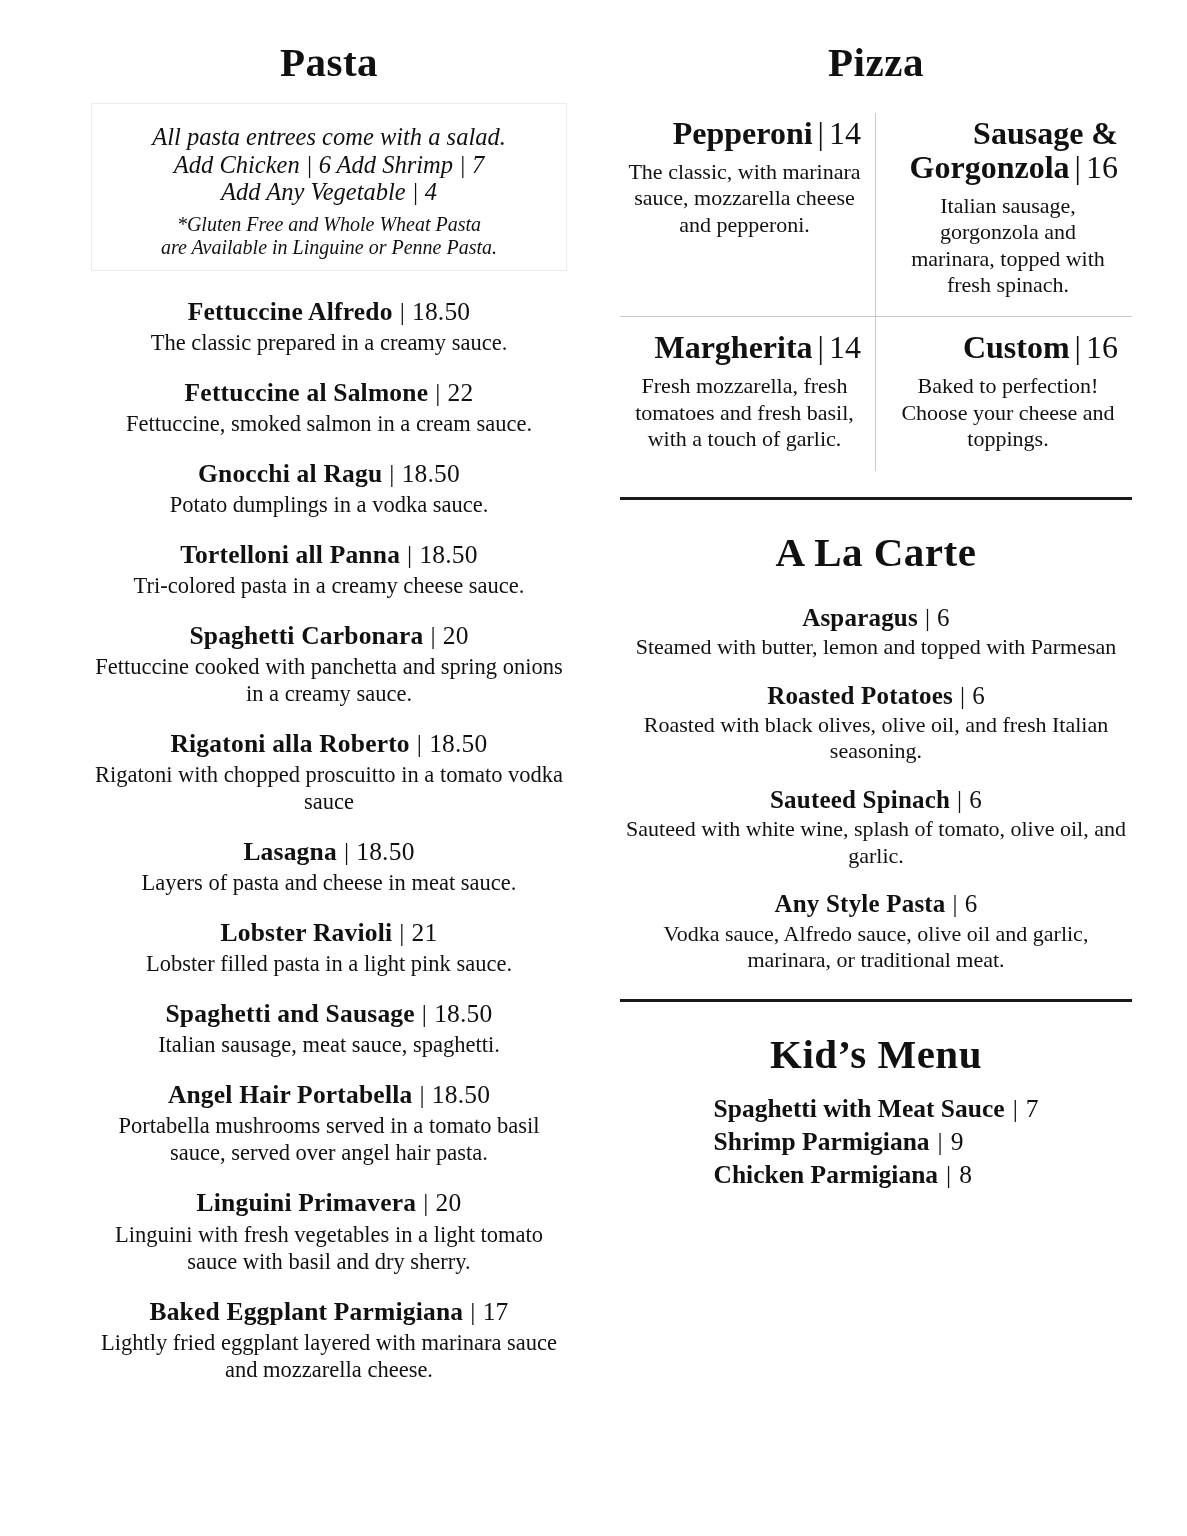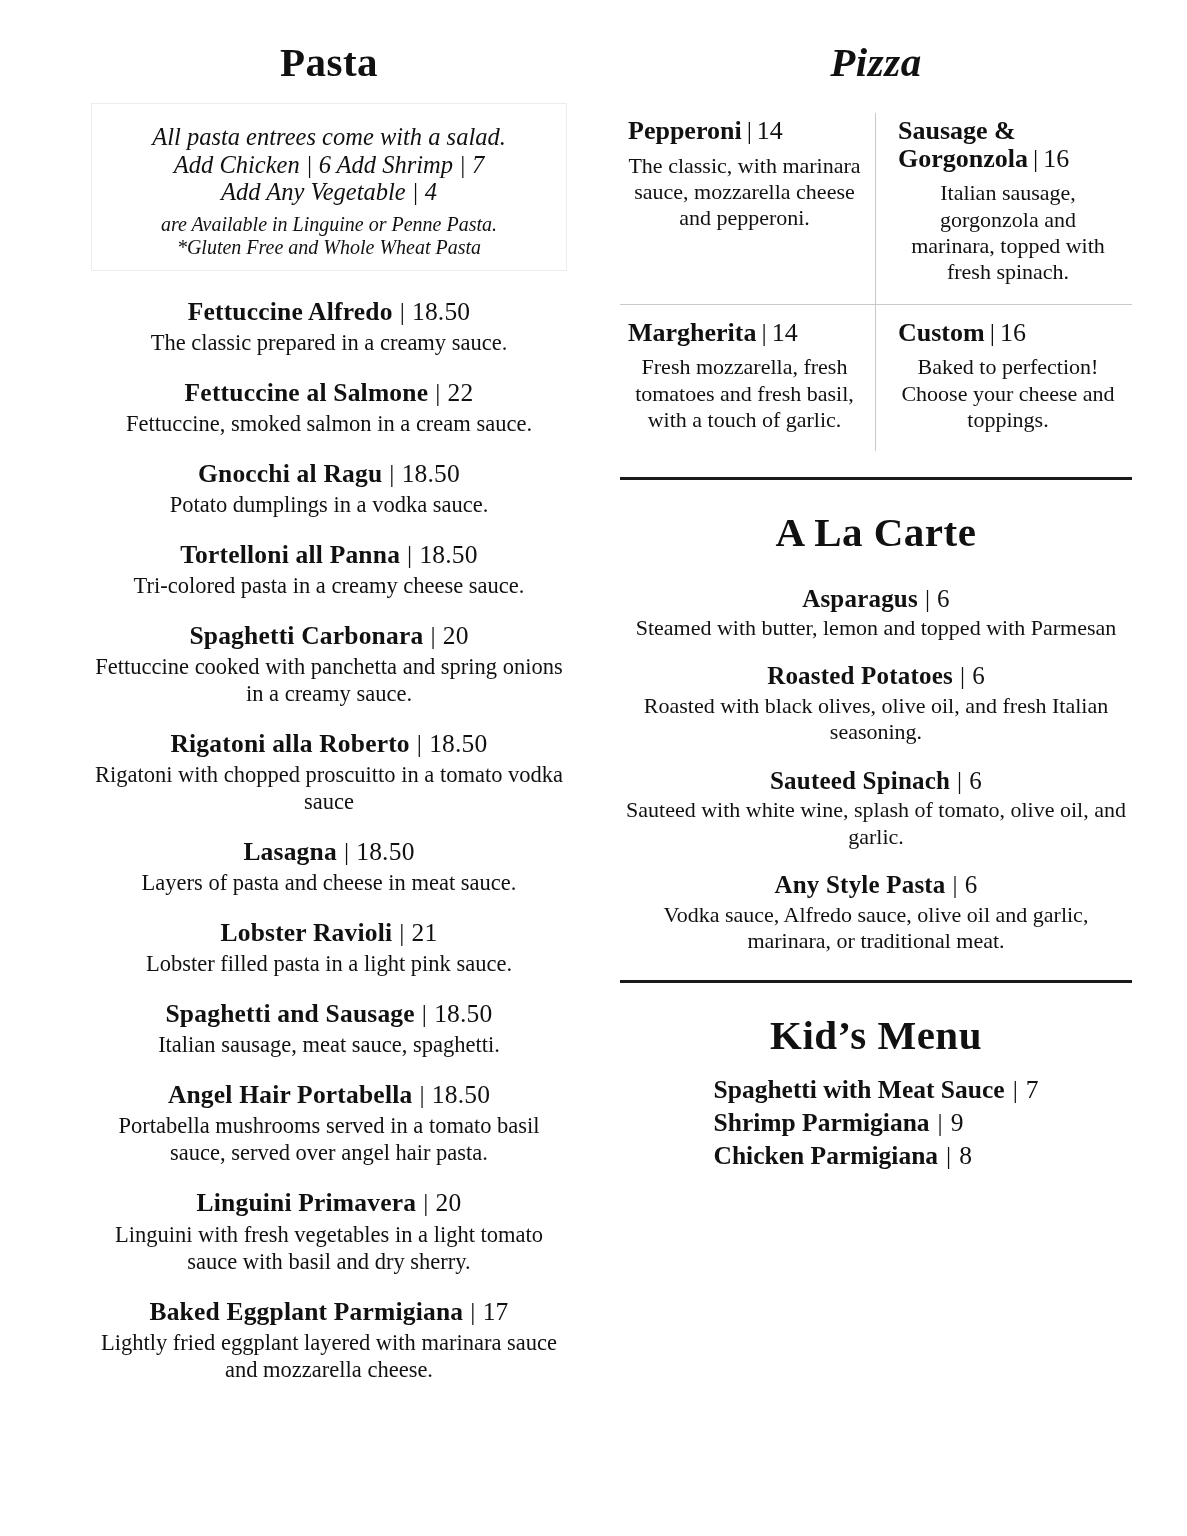--- a/index.html
+++ b/index.html
@@ -41,21 +41,21 @@
   
   .section-title {
     text-align: center;
     font-weight: bold;
     font-size: 41px;
     letter-spacing: 0.5px;
     margin: 0;
     line-height: 1.1;
   }
   .section-title.pasta   { margin-bottom: 18px; }
-  .section-title.pizza   { margin-bottom: 28px; font-style: italic; }
+  .section-title.pizza   { margin-bottom: 28px; }
   .section-title.carte   { margin-bottom: 28px; font-family: Liberation Serif, serif; }
   .section-title.kids    { margin-bottom: 16px; }
 
   
   .note-box {
     border: 1px solid #ececec;
     padding: 19px 10px 11px 10px;
     text-align: center;
     font-style: italic;
     margin-bottom: 26px;
@@ -111,23 +111,23 @@
     box-sizing: border-box;
     padding: 4px 14px 18px 8px;
   }
   .pizza-cell.r1c1 { border-right: 1px solid #c9c9c9; border-bottom: 1px solid #c9c9c9; }
   .pizza-cell.r1c2 { border-bottom: 1px solid #c9c9c9; padding-left: 22px; }
   .pizza-cell.r2c1 { border-right: 1px solid #c9c9c9; padding-top: 14px; }
   .pizza-cell.r2c2 { padding-left: 22px; padding-top: 14px; }
 
   .pizza-name {
     font-weight: bold;
-    font-size: 26px;
+    font-size: 32px;
     line-height: 1.06;
-    text-align: left;
+    text-align: right;
     margin-bottom: 8px;
   }
   .pizza-name .sep { font-weight: normal; padding: 0 5px; }
   .pizza-name .price { font-weight: normal; }
   .pizza-desc {
     font-size: 22px;
     line-height: 1.2;
     text-align: center;
   }
 
@@ -162,22 +162,22 @@
 
     <h1 class="section-title pasta">Pasta</h1>
 
     <div class="note-box">
       <div class="note-main">
         <div>All pasta entrees come with a salad.</div>
         <div>Add Chicken  |  6      Add Shrimp  |  7</div>
         <div>Add Any Vegetable  |  4</div>
       </div>
       <div class="note-sub">
+        <div>*Gluten Free and Whole Wheat Pasta</div>
         <div>are Available in Linguine or Penne Pasta.</div>
-        <div>*Gluten Free and Whole Wheat Pasta</div>
       </div>
     </div>
 
     <div class="item-list">
 
       <div class="item">
         <div class="item-head"><span>Fettuccine Alfredo</span><span class="sep">|</span><span class="price">18.50</span></div>
         <div class="item-desc">The classic prepared in a creamy sauce.</div>
       </div>
 

